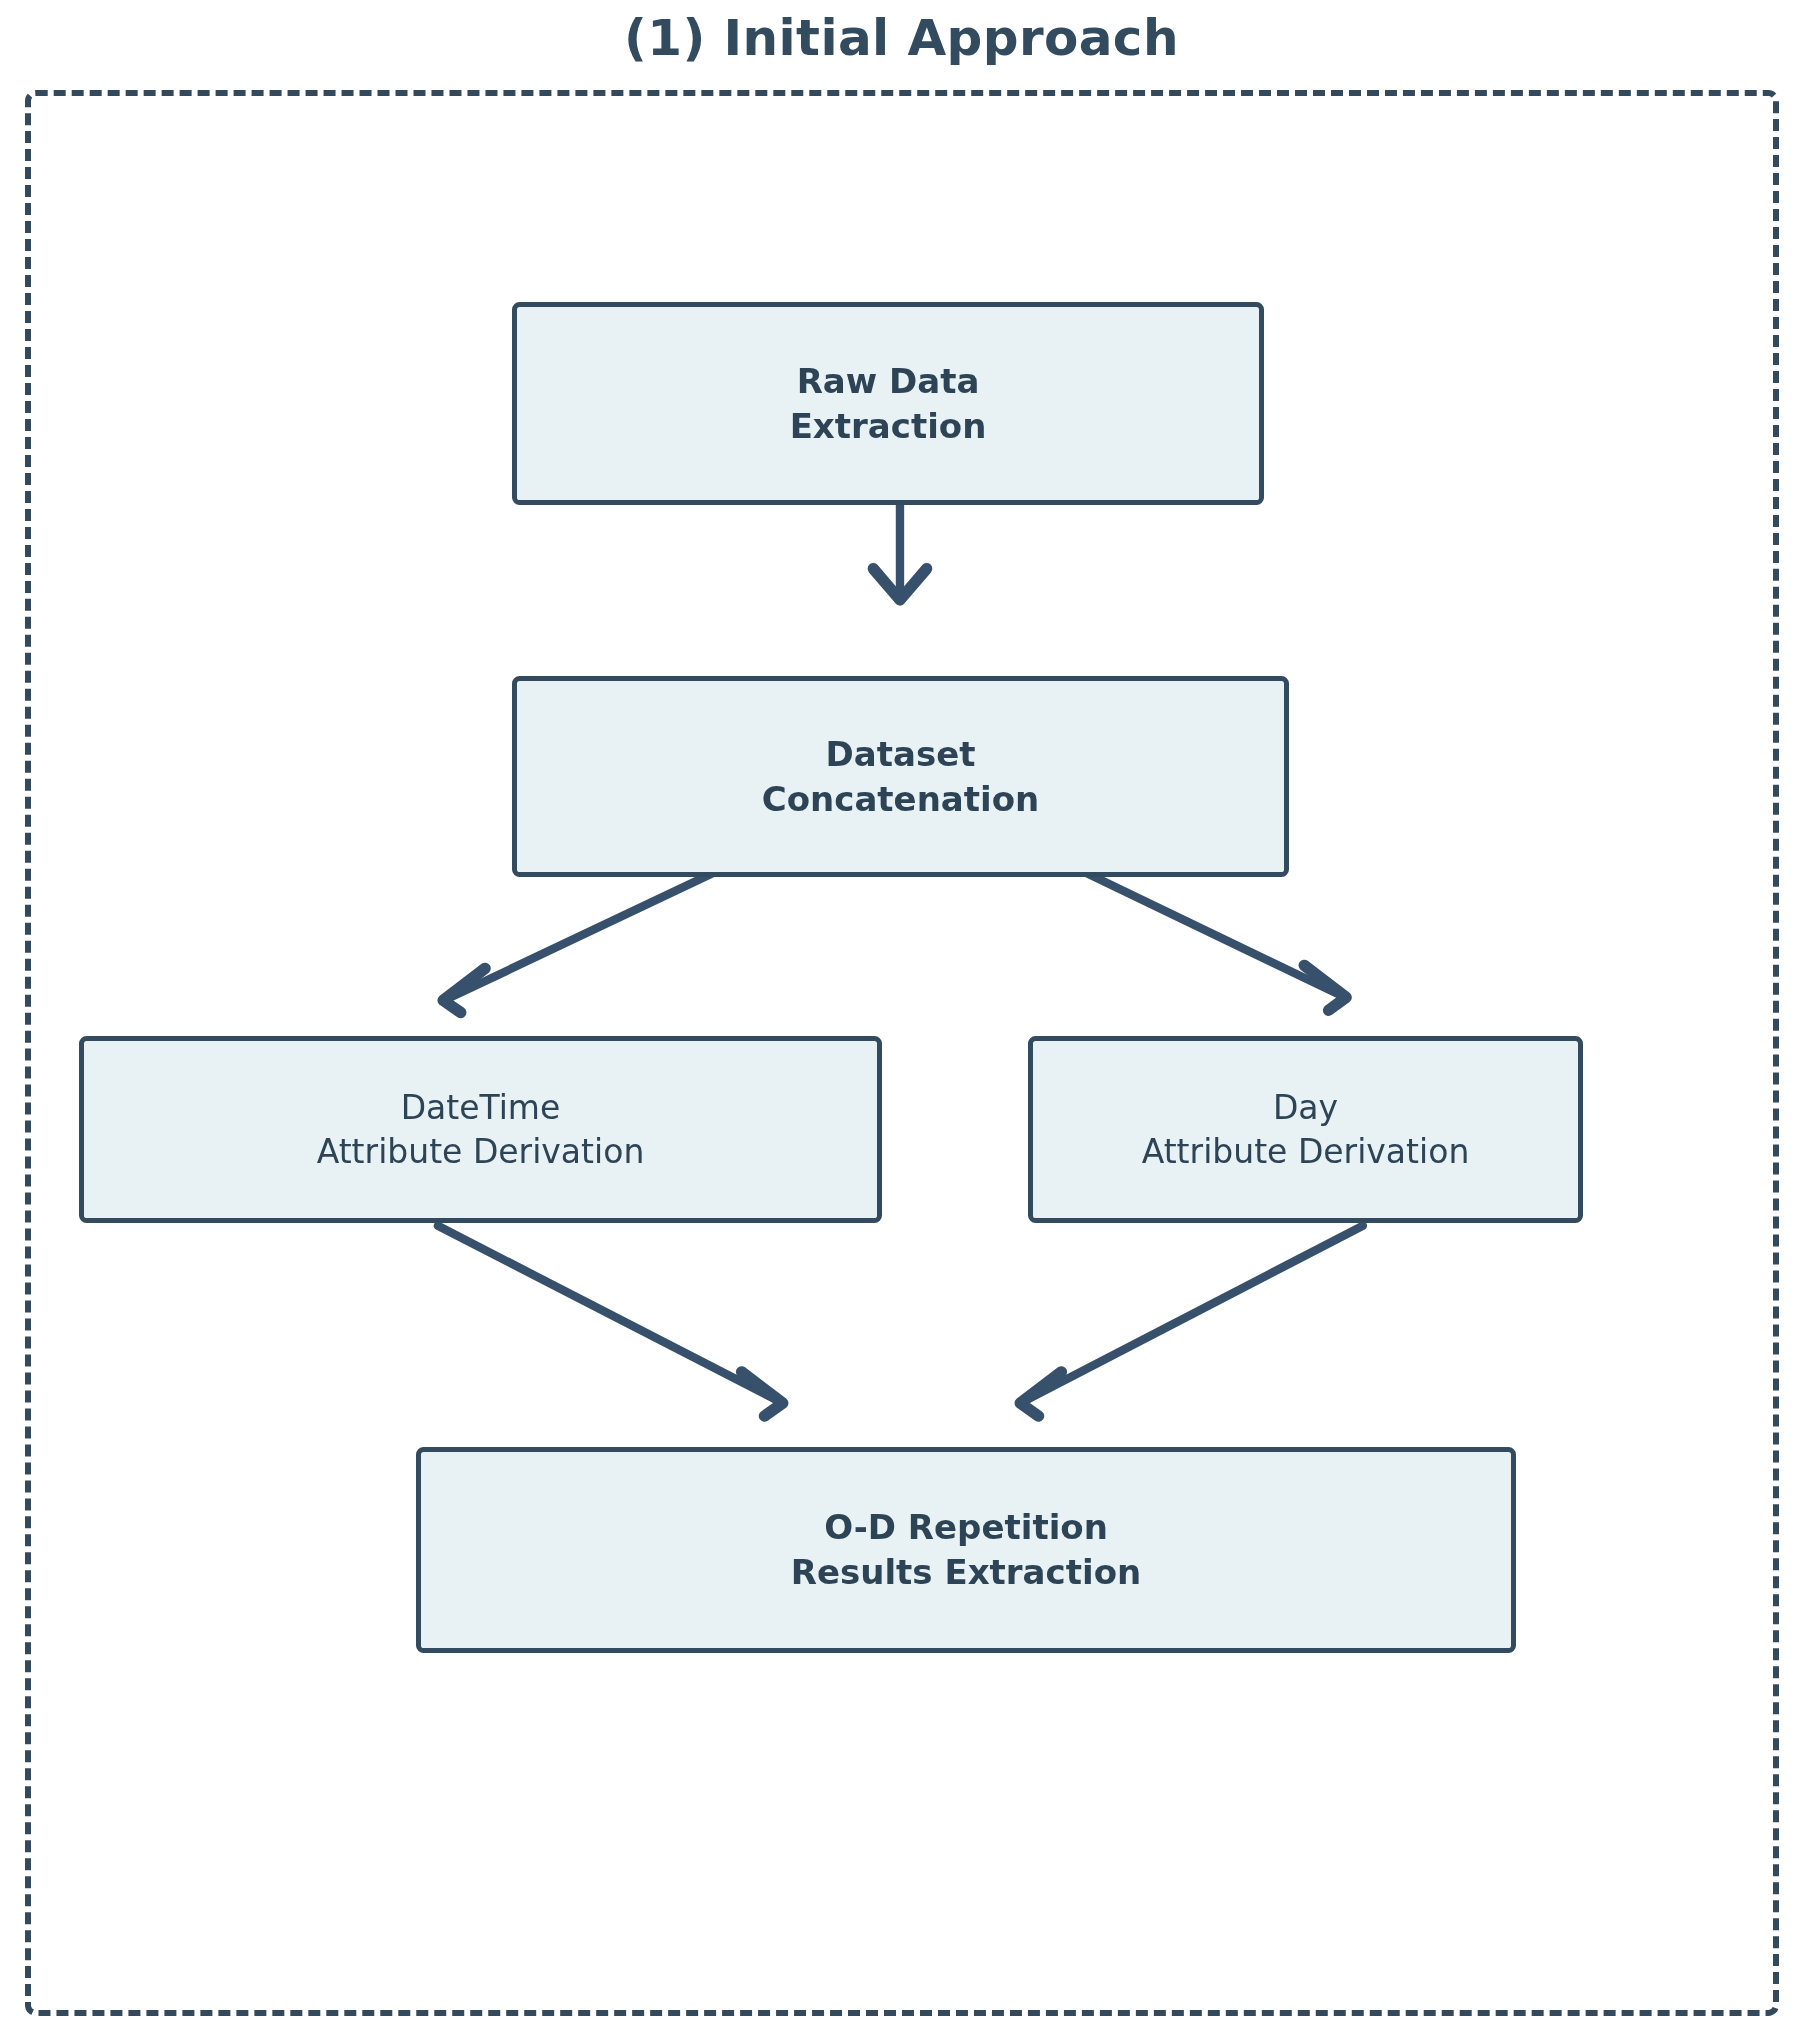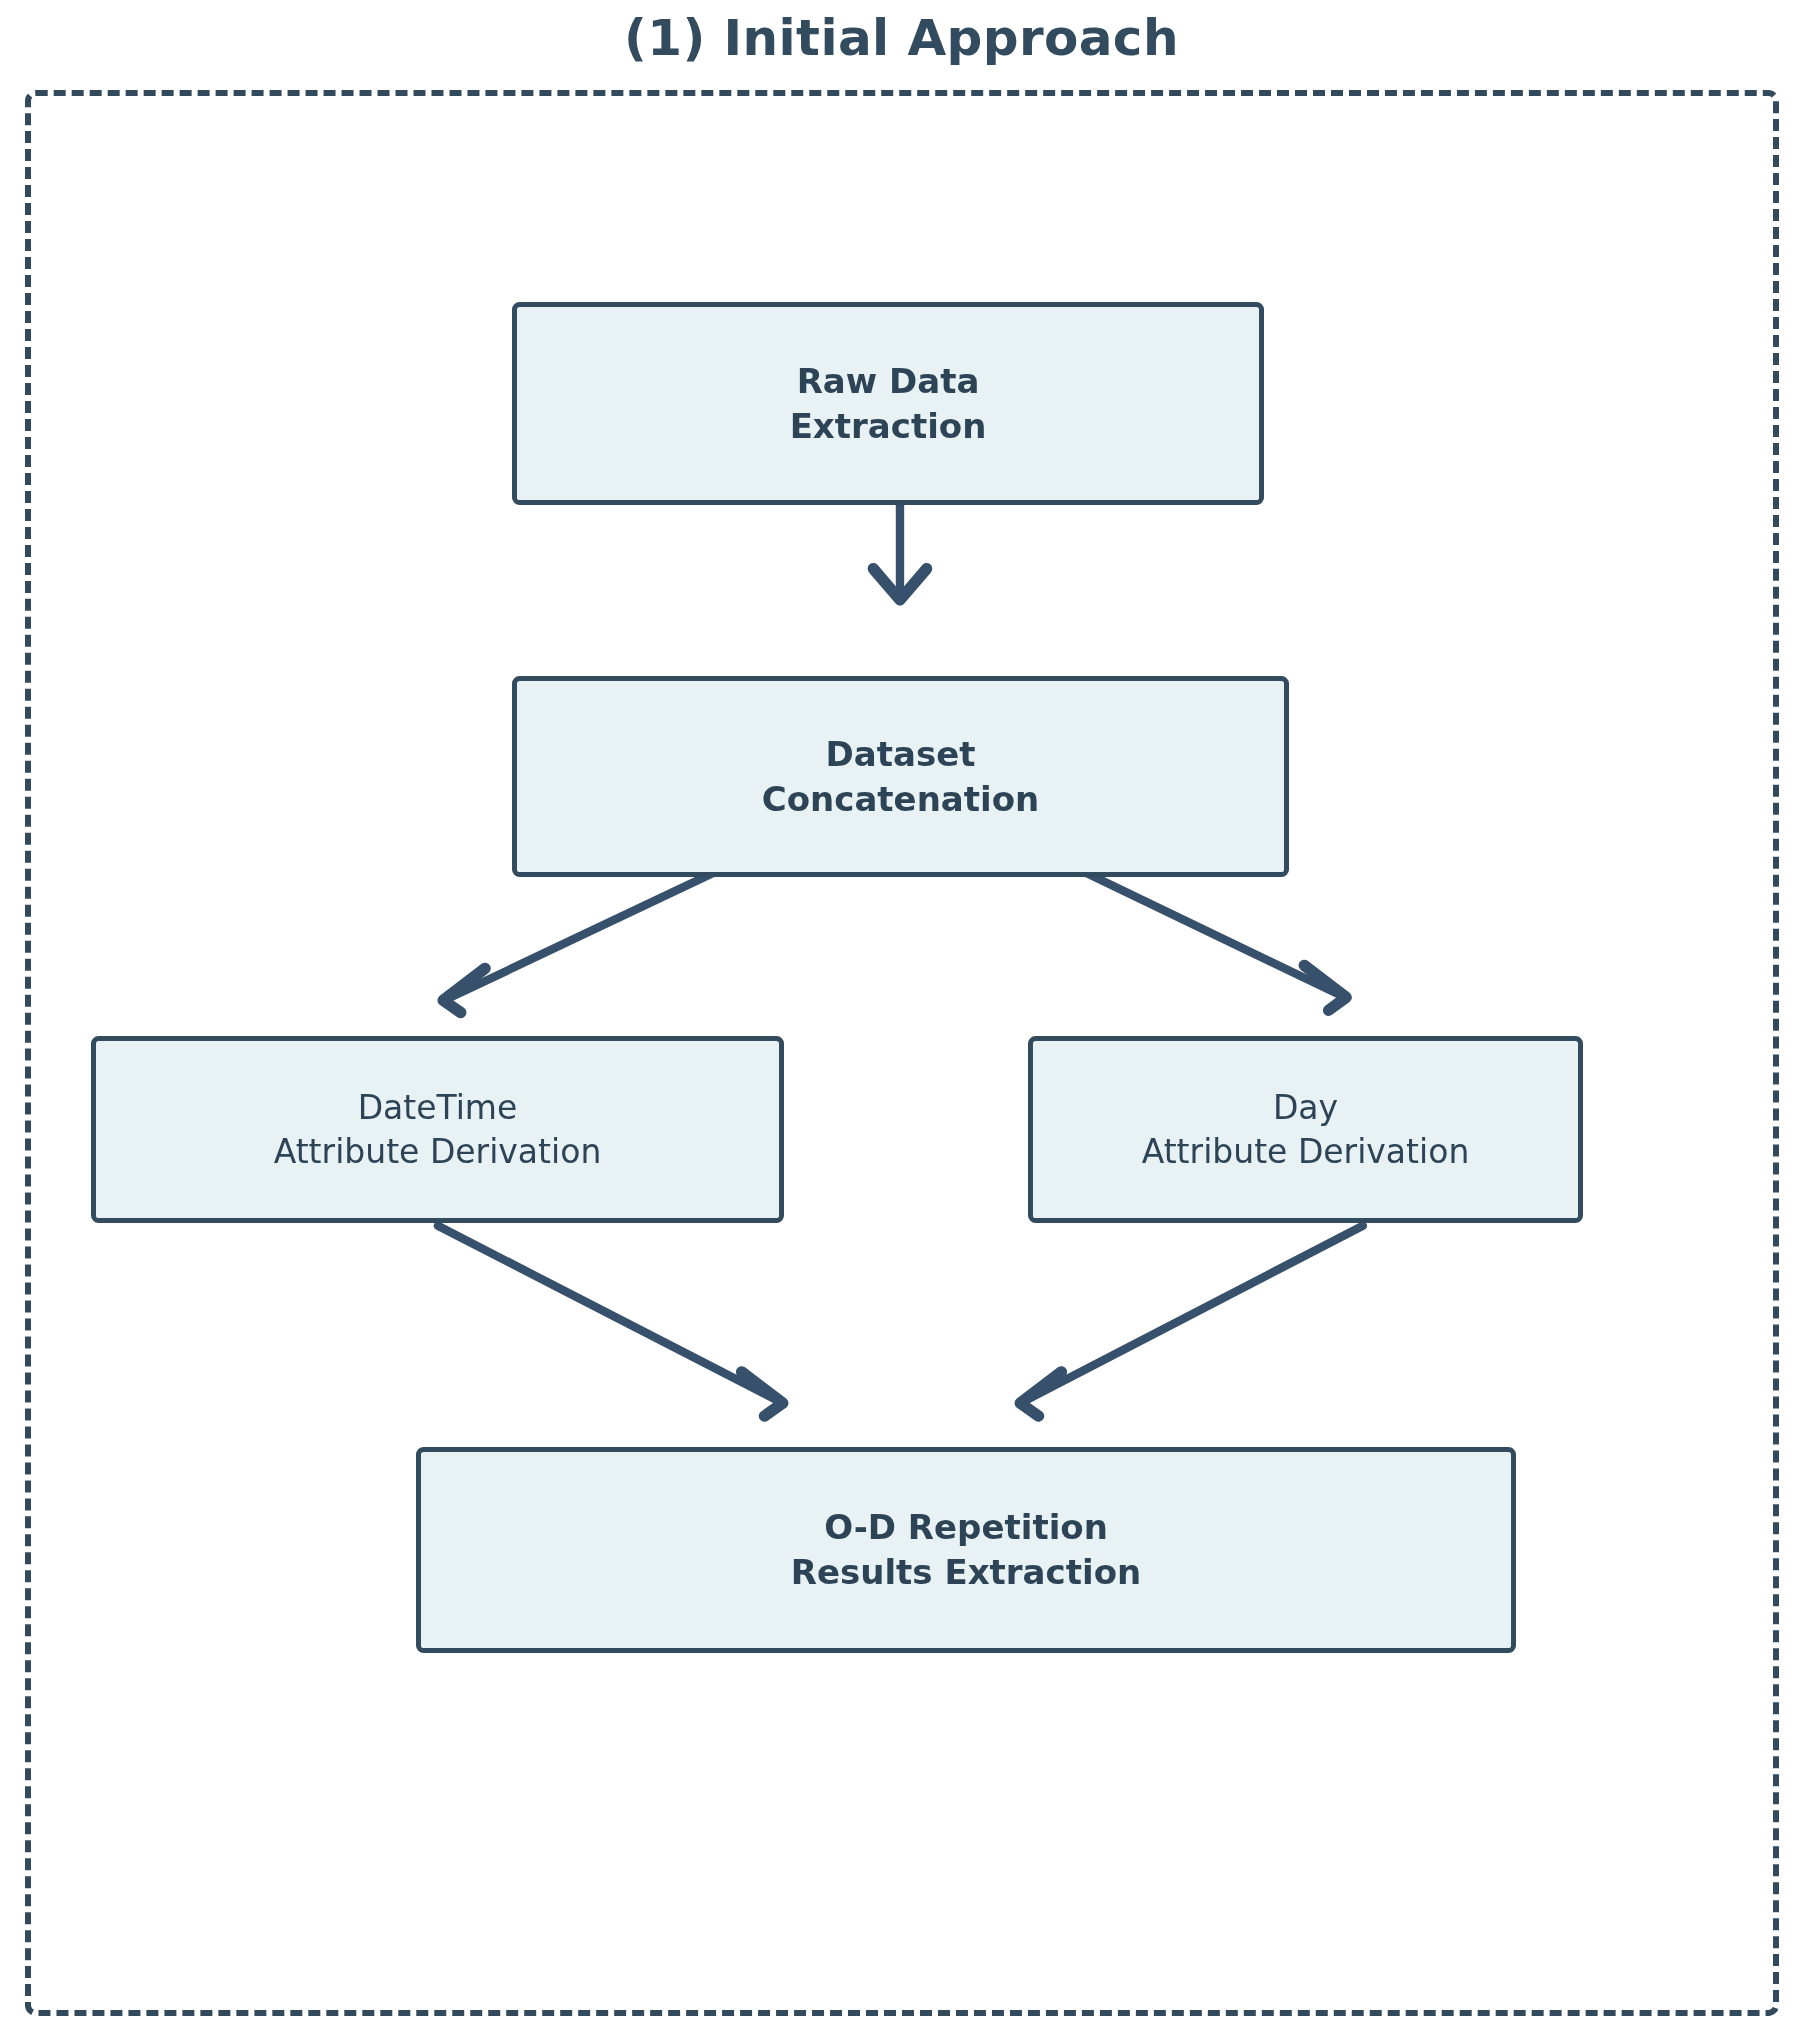--- a/index.html
+++ b/index.html
@@ -76,21 +76,21 @@
     font-size: 33px;
   }
 
   #node-raw-data {
     left: 512px;  top: 282px;  width: 752px; height: 203px; margin-top: 20px;
   }
   #node-dataset-concat {
     left: 512px;  top: 634px;  width: 777px; height: 201px; margin-top: 42px;
   }
   #node-datetime-attr {
-    left: 91px;  top: 1036px; width: 693px;  height: 187px;
+    left: 79px;  top: 1036px; width: 803px;  height: 187px;
   }
   #node-day-attr {
     left: 1028px; top: 1036px; width: 555px;  height: 187px;
   }
   #node-od-repetition {
     left: 416px;  top: 1447px; width: 1100px; height: 206px;
   }
 
   
   #arrow-layer {

